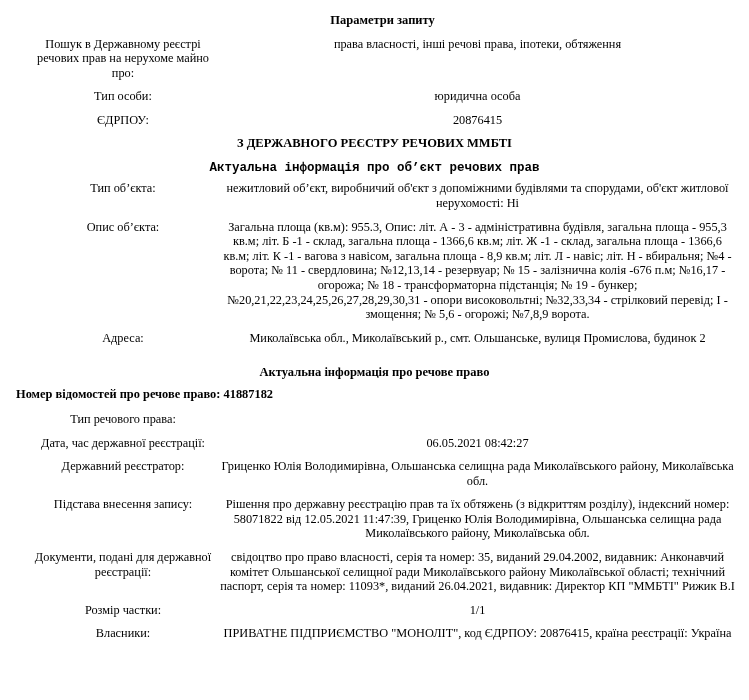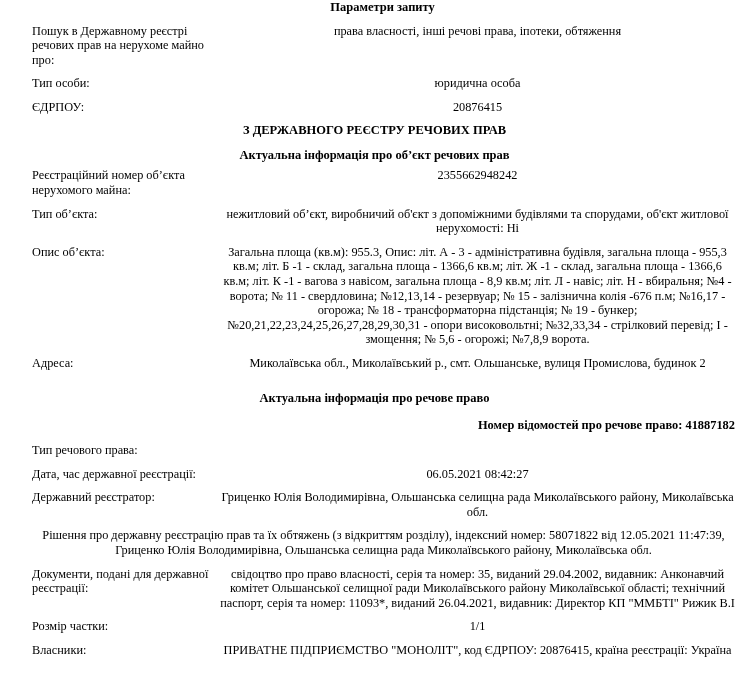--- a/index.html
+++ b/index.html
@@ -22,63 +22,64 @@
   }
   .center-title {
     text-align: center;
     font-weight: bold;
     font-size: 12.5px;
     line-height: 14.5px;
     margin: 0;
     padding: 0;
   }
   .title-main {
-    padding-top: 0;
+    padding-top: 13px;
     padding-bottom: 9px;
     margin-left: 16px;
   }
   .block-title {
     padding-top: 11px;
     padding-bottom: 1px;
   }
   .block-title-lines {
     padding-top: 9px;
   }
   .sub-title {
     padding-top: 10px;
     padding-bottom: 6px;
+    font-family: Liberation Mono, monospace;
   }
   .row {
     display: flex;
     align-items: flex-start;
     padding: 0 14px 0 32px;
     margin-bottom: 9px;
   }
   .row .label {
     width: 188px;
     min-width: 188px;
     font-size: 12.3px;
     line-height: 14.6px;
     padding-right: 6px;
     box-sizing: border-box;
+    text-align: center;
   }
   .row .value {
     flex: 1;
     font-size: 12.3px;
     line-height: 14.6px;
     text-align: center;
   }
   .record-number {
     padding: 0 14px 0 16px;
     font-weight: bold;
     font-size: 12.4px;
     line-height: 15px;
     margin-bottom: 10px;
-    margin-top: 12px;
-    text-align: right;
+    margin-top: 6px;
   }
   .tight {
     margin-bottom: 8px;
   }
 </style>
 </head>
 <body>
 
 <div class="page">
 
@@ -90,28 +91,24 @@
   </div>
   <div class="row">
     <div class="label">Тип особи:</div>
     <div class="value">юридична особа</div>
   </div>
   <div class="row">
     <div class="label">ЄДРПОУ:</div>
     <div class="value">20876415</div>
   </div>
 
-  <div class="center-title">З ДЕРЖАВНОГО РЕЄСТРУ РЕЧОВИХ ПРАВ</div>
+  <div class="center-title">З ДЕРЖАВНОГО РЕЄСТРУ РЕЧОВИХ ММБТІ</div>
 
   <div class="center-title sub-title">Актуальна інформація про об’єкт речових прав</div>
 
-  <div class="row">
-    <div class="label">Реєстраційний номер об’єкта нерухомого майна:</div>
-    <div class="value">2355662948242</div>
-  </div>
   <div class="row">
     <div class="label">Тип об’єкта:</div>
     <div class="value">нежитловий об’єкт, виробничий об'єкт з допоміжними будівлями та спорудами, об'єкт житлової нерухомості: Ні</div>
   </div>
   <div class="row">
     <div class="label">Опис об’єкта:</div>
     <div class="value">Загальна площа (кв.м): 955.3, Опис: літ. А - 3 - адміністративна будівля, загальна площа - 955,3 кв.м; літ. Б -1 - склад, загальна площа - 1366,6 кв.м; літ. Ж -1 - склад, загальна площа - 1366,6 кв.м; літ. К -1 - вагова з навісом, загальна площа - 8,9 кв.м; літ. Л - навіс; літ. Н - вбиральня; №4 - ворота; № 11 - свердловина; №12,13,14 - резервуар; № 15 - залізнична колія -676 п.м; №16,17 - огорожа; № 18 - трансформаторна підстанція;  № 19 - бункер; №20,21,22,23,24,25,26,27,28,29,30,31 - опори високовольтні; №32,33,34 - стрілковий перевід; І - змощення; № 5,6 - огорожі; №7,8,9 ворота.</div>
   </div>
   <div class="row">
     <div class="label">Адреса:</div>
@@ -127,20 +124,21 @@
   </div>
   <div class="row">
     <div class="label">Дата, час державної реєстрації:</div>
     <div class="value">06.05.2021 08:42:27</div>
   </div>
   <div class="row">
     <div class="label">Державний реєстратор:</div>
     <div class="value">Гриценко Юлія Володимирівна, Ольшанська селищна рада Миколаївського району, Миколаївська обл.</div>
   </div>
   <div class="row">
+    <div class="label">Підстава внесення запису:</div>
     <div class="value">Рішення про державну реєстрацію прав та їх обтяжень (з відкриттям розділу), індексний номер: 58071822 від 12.05.2021 11:47:39, Гриценко Юлія Володимирівна, Ольшанська селищна рада Миколаївського району, Миколаївська обл.</div>
   </div>
   <div class="row">
     <div class="label">Документи, подані для державної реєстрації:</div>
     <div class="value">свідоцтво про право власності, серія та номер: 35, виданий 29.04.2002, видавник: Анконавчий комітет Ольшанської селищної ради Миколаївського району Миколаївської області; технічний паспорт, серія та номер: 11093*, виданий 26.04.2021, видавник: Директор КП "ММБТІ" Рижик В.І</div>
   </div>
   <div class="row">
     <div class="label">Розмір частки:</div>
     <div class="value">1/1</div>
   </div>

